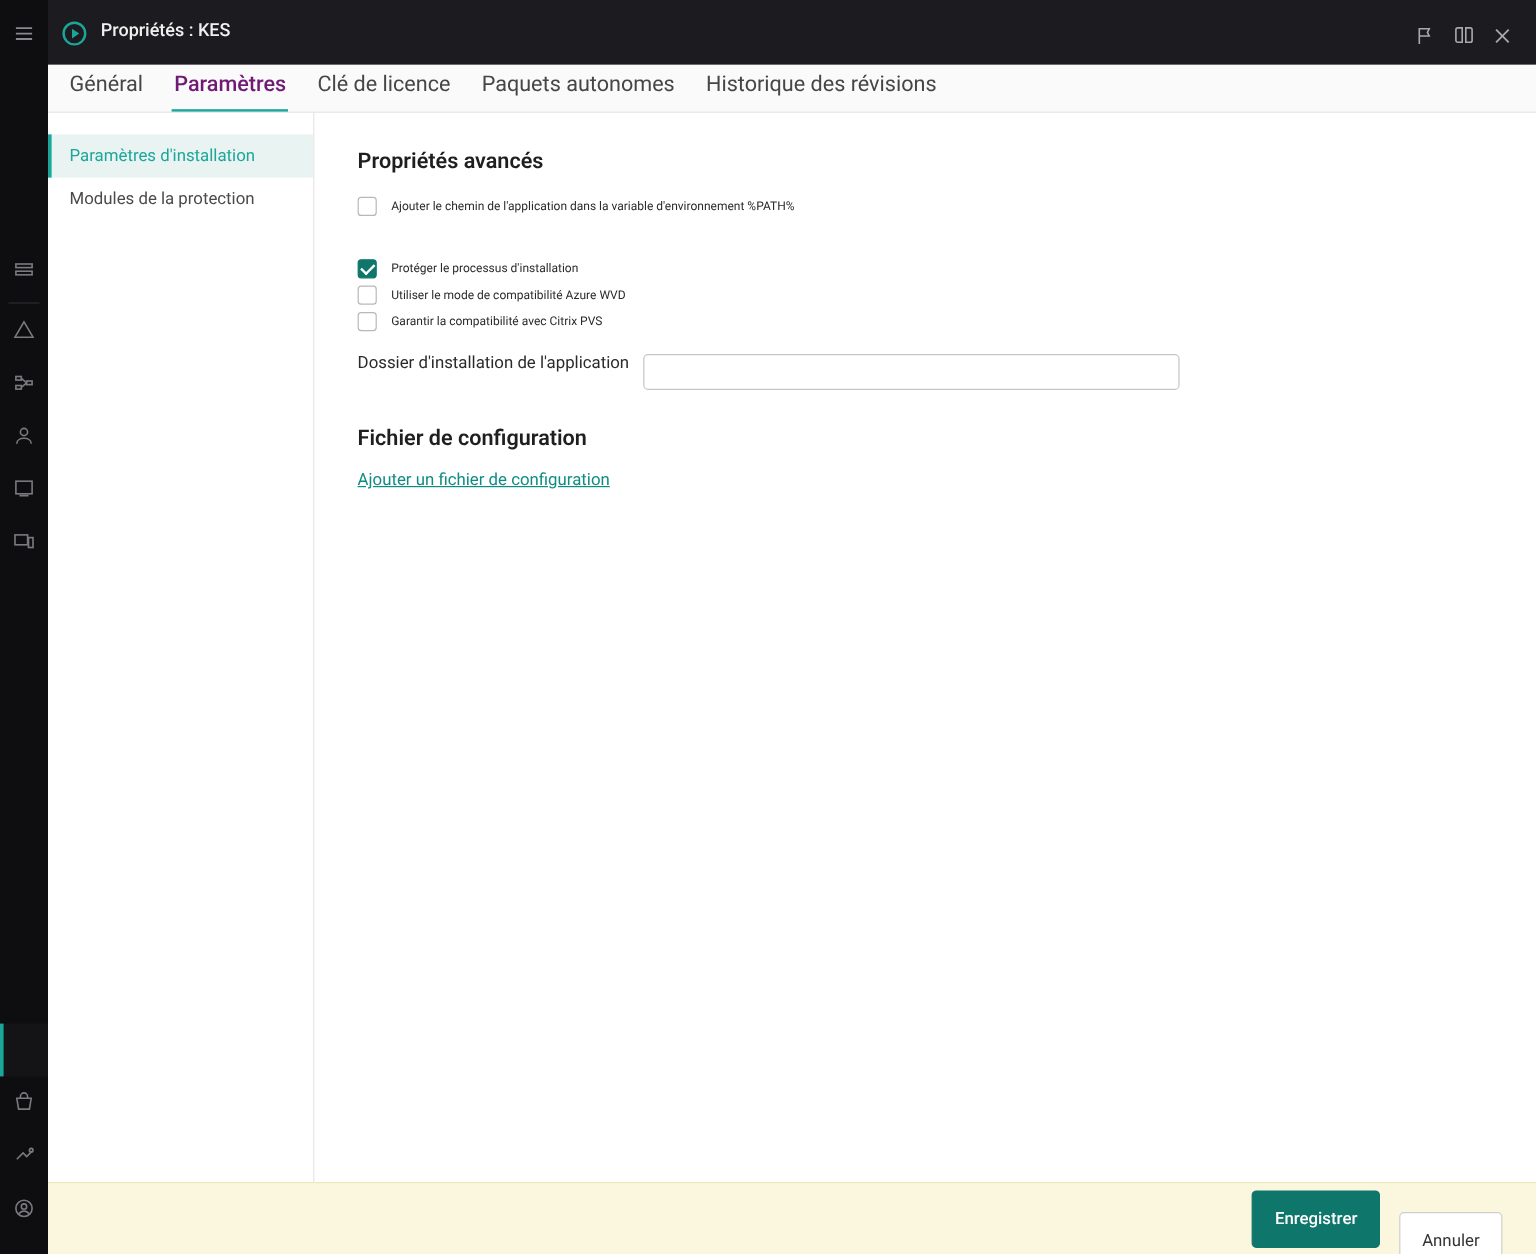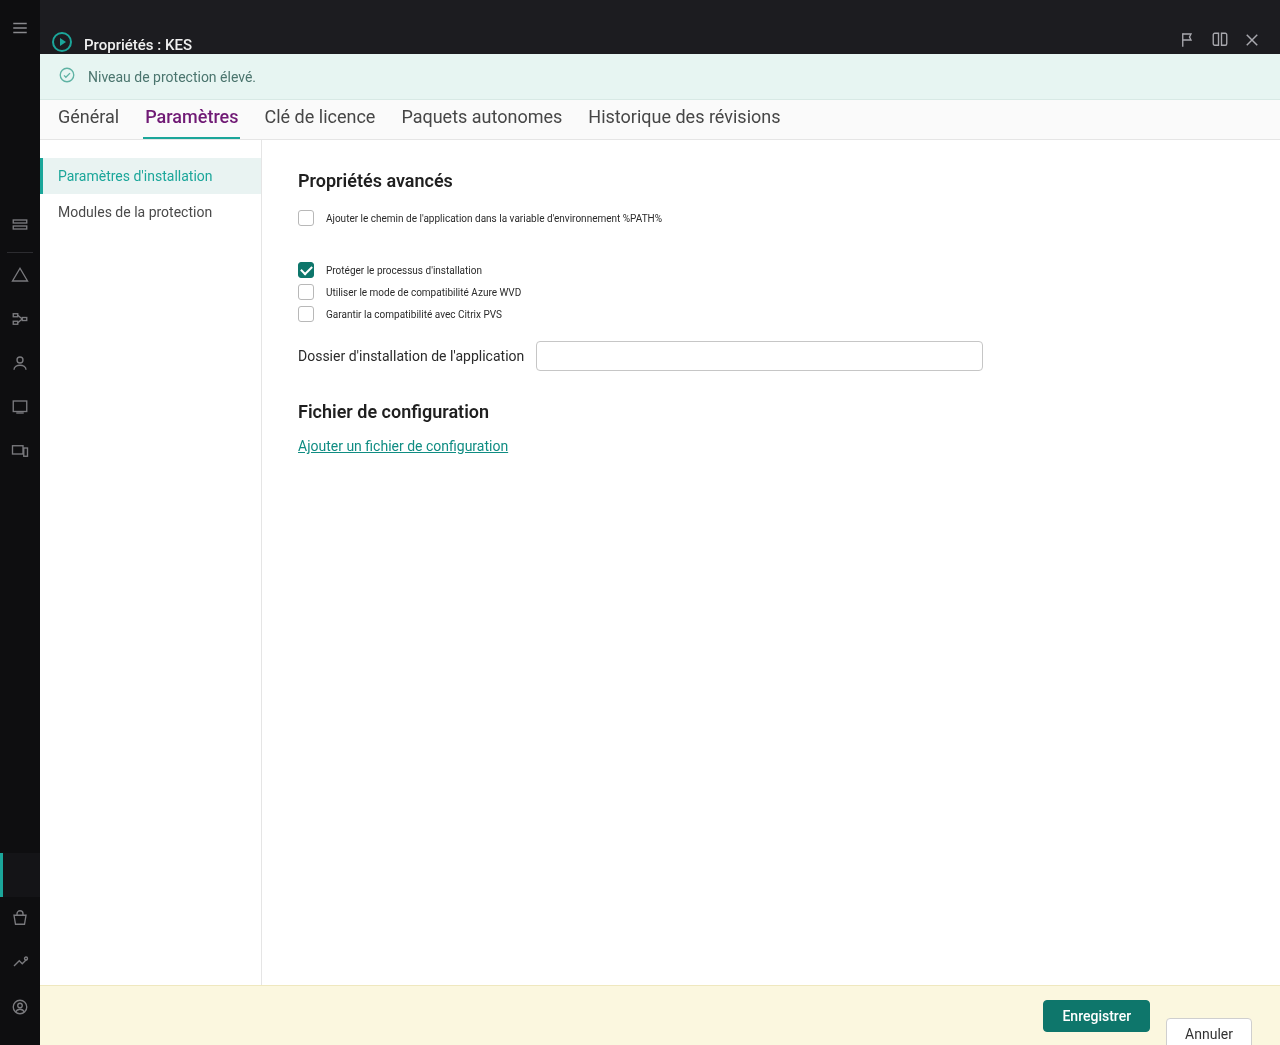--- a/index.html
+++ b/index.html
@@ -57,22 +57,22 @@
   
   .panel {
     position: absolute;
     left: 40px; top: 0; right: 0; bottom: 0;
     display: flex; flex-direction: column;
     background: #fff;
   }
   .topbar {
     height: 54px;
     background: var(--header-bg);
-    display: flex; align-items: flex-end;
-    padding: 0 14px 0 10px;
+    display: flex; align-items: flex-start;
+    padding: 16px 14px 0 10px;
     color: #EDEDED;
   }
   .topbar .app-icon { width:24px; height:24px; display:flex; align-items:center; justify-content:center; color: var(--teal); margin-right: 10px; }
   .topbar .title { font-size: 15px; font-weight: 500; color: #F0F0F0; }
   .topbar .spacer { flex: 1; }
   .topbar .icon-btn { width: 28px; height: 28px; display:flex; align-items:center; justify-content:center; color:#A8A8AE; cursor:pointer; margin-left:4px; }
   .topbar .icon-btn svg { width:18px; height:18px; }
 
   .banner {
     height: 46px;
@@ -133,40 +133,40 @@
     display:flex; align-items:center; justify-content:center; cursor:pointer; background:#fff;
     flex-shrink:0;
   }
   .checkbox.checked { background: var(--teal-dark); border-color: var(--teal-dark); }
   .checkbox.checked::after {
     content:""; width:9px; height:5px; border-left:2px solid #fff; border-bottom:2px solid #fff;
     transform: rotate(-45deg) translate(1px,-1px);
   }
   .check-label { color: #2A2A2A; font-size: 10px; }
 
-  .field-row { display:flex; align-items:center; gap: 12px; margin-top: 16px; }
+  .field-row { display:flex; align-items:flex-start; gap: 12px; margin-top: 16px; }
   .field-label { font-size: 14px; color:#2A2A2A; }
   .text-input {
     flex: 0 0 auto; width: 447px; height: 30px;
     border: 1px solid #C6C6C6; border-radius: 4px;
     padding: 4px 8px; font-size:14px; background:#fff;
   }
 
   .link { color: var(--link); text-decoration: underline; cursor:pointer; font-size:14px; }
 
   .footer {
     height: 60px;
     background: var(--footer-bg);
     border-top: 1px solid #EFE8BF;
     display:flex; align-items:center; justify-content:flex-end;
     padding: 0 28px;
     gap: 16px;
   }
   .btn {
-    height: 32px; padding: 12px 18px; border-radius: 4px; font-size:14px; cursor:pointer;
+    height: 48px; padding: 12px 18px; border-radius: 4px; font-size:14px; cursor:pointer;
     display:flex; align-items:center; justify-content:center;
   }
   .btn-primary { background: var(--teal-dark); color:#fff; border: 1px solid var(--teal-dark); font-weight:500; }
   .btn-secondary { background:#fff; color:#333; border:1px solid #CFCFCF;margin-top:36px; }
 
   
   .rail-sep { width: 26px; height:1px; background:#2C2C30; margin: 4px 0 0 0; }
 </style>
 </head>
 <body>
@@ -273,29 +273,20 @@
         </svg>
     </span>
     <span class="icon-btn">
       <svg viewBox="0 0 24 24" fill="none" stroke="currentColor" stroke-width="2">
           <line x1="5" y1="5" x2="19" y2="19"></line>
           <line x1="19" y1="5" x2="5" y2="19"></line>
         </svg>
     </span>
   </div>
 
-  <div class="banner">
-    <span>
-      <svg viewBox="0 0 24 24" fill="none" stroke="currentColor" stroke-width="1.8">
-          <circle cx="12" cy="12" r="9"></circle>
-          <path d="M8 12.5l2.5 2.5L16 9.5"></path>
-        </svg>
-    </span>
-    <span class="msg">Niveau de protection élevé.</span>
-  </div>
 
   <div class="tabs">
     <div class="tab">Général</div>
     <div class="tab active">Paramètres</div>
     <div class="tab">Clé de licence</div>
     <div class="tab">Paquets autonomes</div>
     <div class="tab">Historique des révisions</div>
   </div>
 
   <div class="content">

